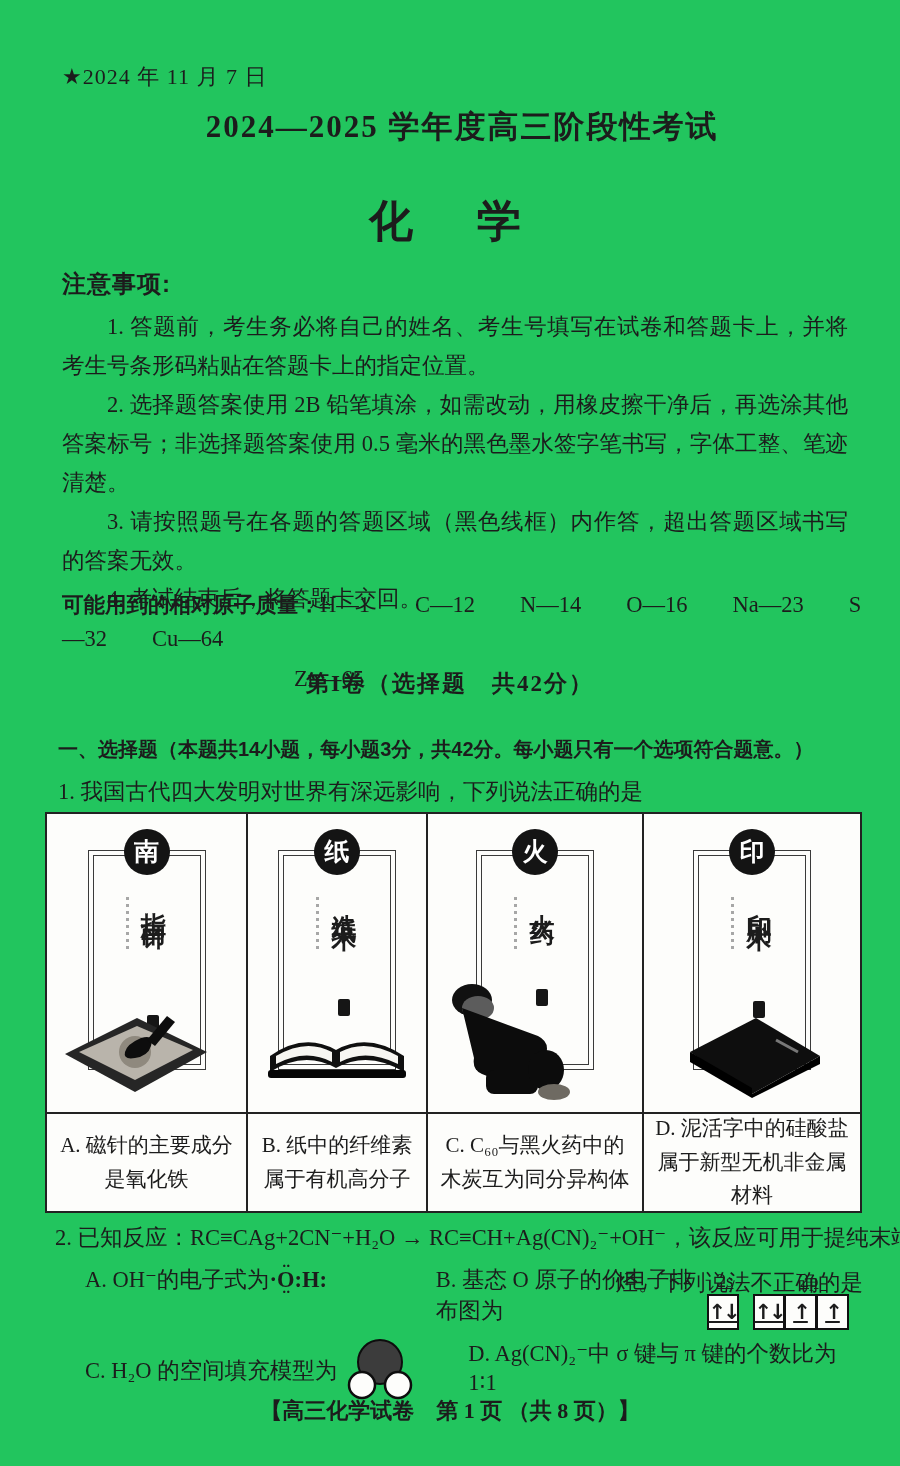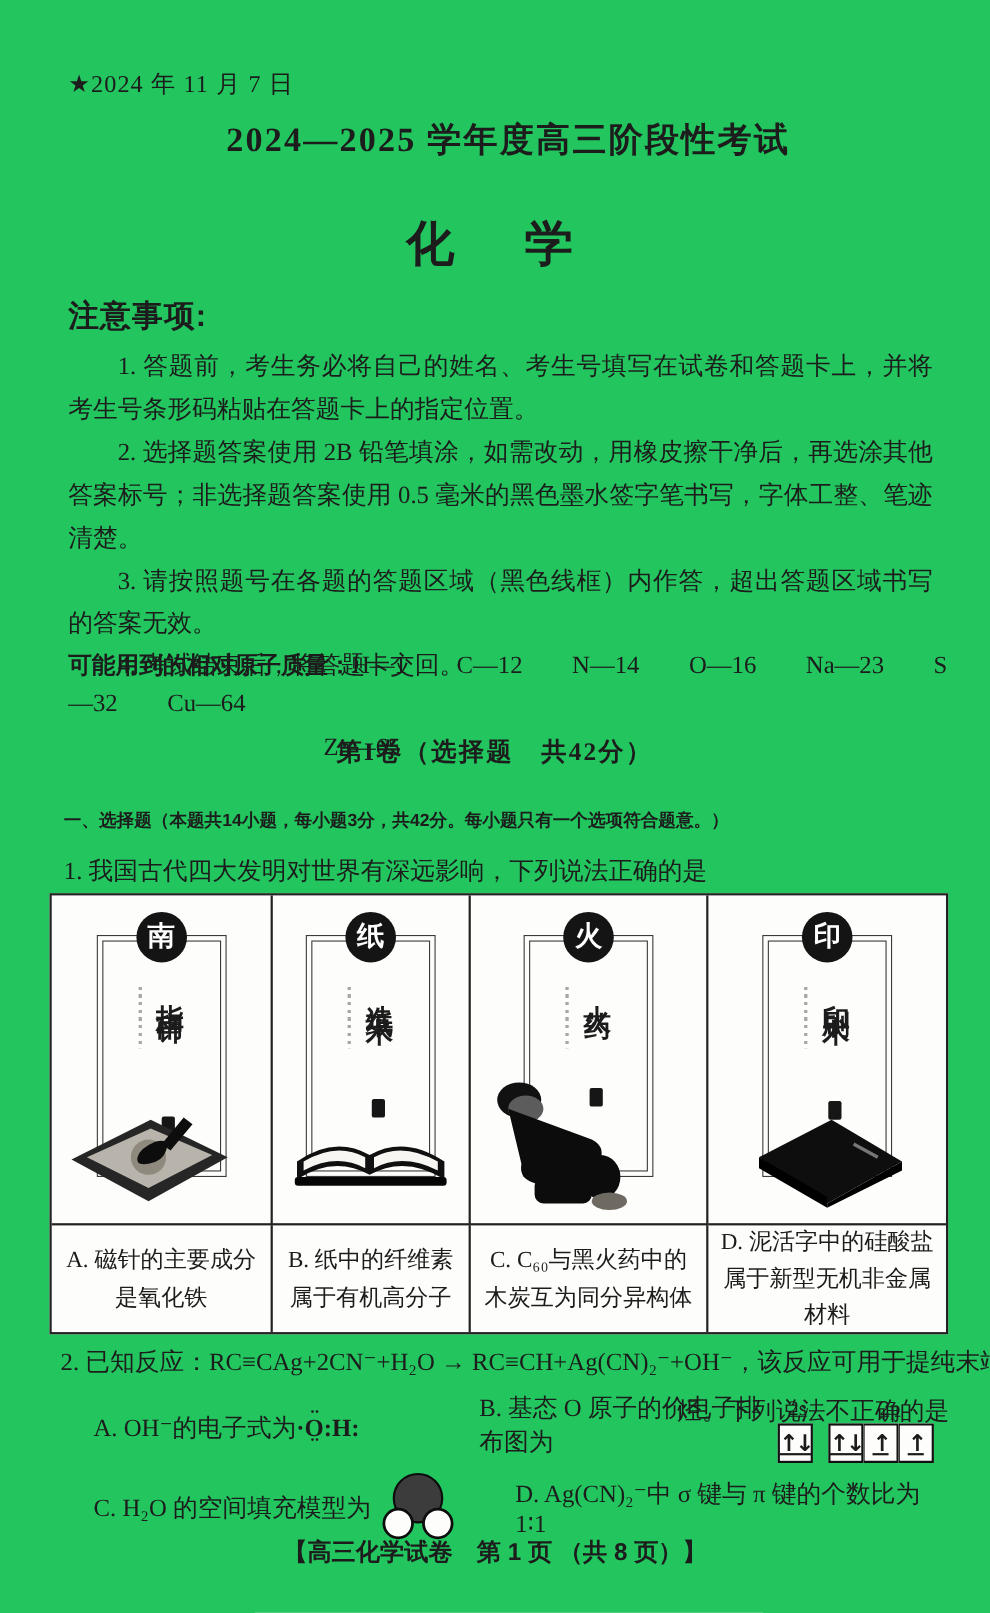--- a/index.html
+++ b/index.html
@@ -25,42 +25,42 @@
     text-align:center;font-size:31px;font-weight:700;letter-spacing:2px;padding-left:12px;
   }
   .subject-title{
     position:absolute;left:0;top:168px;width:100%;
     text-align:center;font-size:44px;font-weight:700;letter-spacing:10px;margin-top:24px;
   }
   
   .notice{position:absolute;left:62px;top:268px;width:786px;}
   .notice-heading{
     font-family:"Liberation Sans","DejaVu Sans",sans-serif;
-    font-size:28px;font-weight:700;margin-bottom:8px;letter-spacing:1px;
+    font-size:24px;font-weight:700;margin-bottom:8px;letter-spacing:1px;
   }
   .notice p{
     margin:0;font-size:22.5px;line-height:1.73;
     text-indent:2em;text-align:justify;
   }
   
   .masses{position:absolute;left:62px;top:588px;width:800px;font-size:22.5px;line-height:1.5;}
   .masses-label{
     font-family:"Liberation Sans","DejaVu Sans",sans-serif;
     font-weight:700;font-size:21.5px;
   }
   .masses-line2{margin-left:232px;margin-top:6px;}
   
   .part1-heading{
     position:absolute;left:0;top:668px;width:100%;
     text-align:center;font-size:23px;font-weight:700;letter-spacing:2px;
   }
   .sub-heading{
     position:absolute;left:58px;top:736px;width:800px;
     font-family:"Liberation Sans","DejaVu Sans",sans-serif;
-    font-size:16px;font-weight:700;
+    font-size:20px;font-weight:700;
   }
   .q1-stem{position:absolute;left:58px;top:776px;width:800px;font-size:22.5px;}
   
   .q1-table{
     position:absolute;left:45px;top:812px;
     display:grid;grid-template-columns:201px 180px 216px 216px;
     grid-template-rows:300px 97px;
     border:2px solid #222;background:#fdfdfb;
   }
   .q1-cell{border-right:2px solid #222;border-bottom:2px solid #222;position:relative;}
@@ -92,21 +92,21 @@
   }
   .inv-seal{
     position:absolute;left:56%;transform:translateX(-50%);
     width:12px;height:17px;background:#161616;border-radius:2px;
   }
   .inv-illus{position:absolute;}
   
   .q2{position:absolute;left:55px;top:1222px;width:808px;font-size:22.5px;}
   .q2-stem1{white-space:nowrap;}
   .q2-stem2{margin-top:14px;text-align:right;}
-  .q2-row{display:flex;margin-top:8px;align-items:center;}
+  .q2-row{display:flex;margin-top:8px;}
   .q2-row-ab{margin-top:-34px;}
   .q2-opt{padding-left:30px;}
   .q2-opt-a{width:360px;}
   .q2-opt-b{display:flex;align-items:flex-end;}
   .q2-opt-c{width:360px;display:flex;align-items:center;}
   .q2-opt-d{padding-left:30px;}
   
   .lewis{display:inline-block;position:relative;font-weight:600;}
   .lw-atom{position:relative;display:inline-block;}
   .lw-top,.lw-bot{
@@ -129,21 +129,21 @@
     background:#fdfdfb;
   }
   .orb-s{margin-right:14px;}
   .orb-p{border-left-width:1.25px;}
   .orb-p-first{border-left-width:2.5px;}
   .space-model{margin-left:10px;vertical-align:middle;}
   
   .footer{
     position:absolute;left:0;bottom:40px;width:100%;
     text-align:center;font-size:22px;font-weight:700;
-    font-family:Liberation Sans, sans-serif;
+    font-family:Liberation Serif, serif;
   }
 </style>
 </head>
 <body>
 
 <div class="page">
 
   <div class="date-line">★2024 年 11 月 7 日</div>
   <div class="exam-title">2024—2025 学年度高三阶段性考试</div>
   <div class="subject-title">化　学</div>

